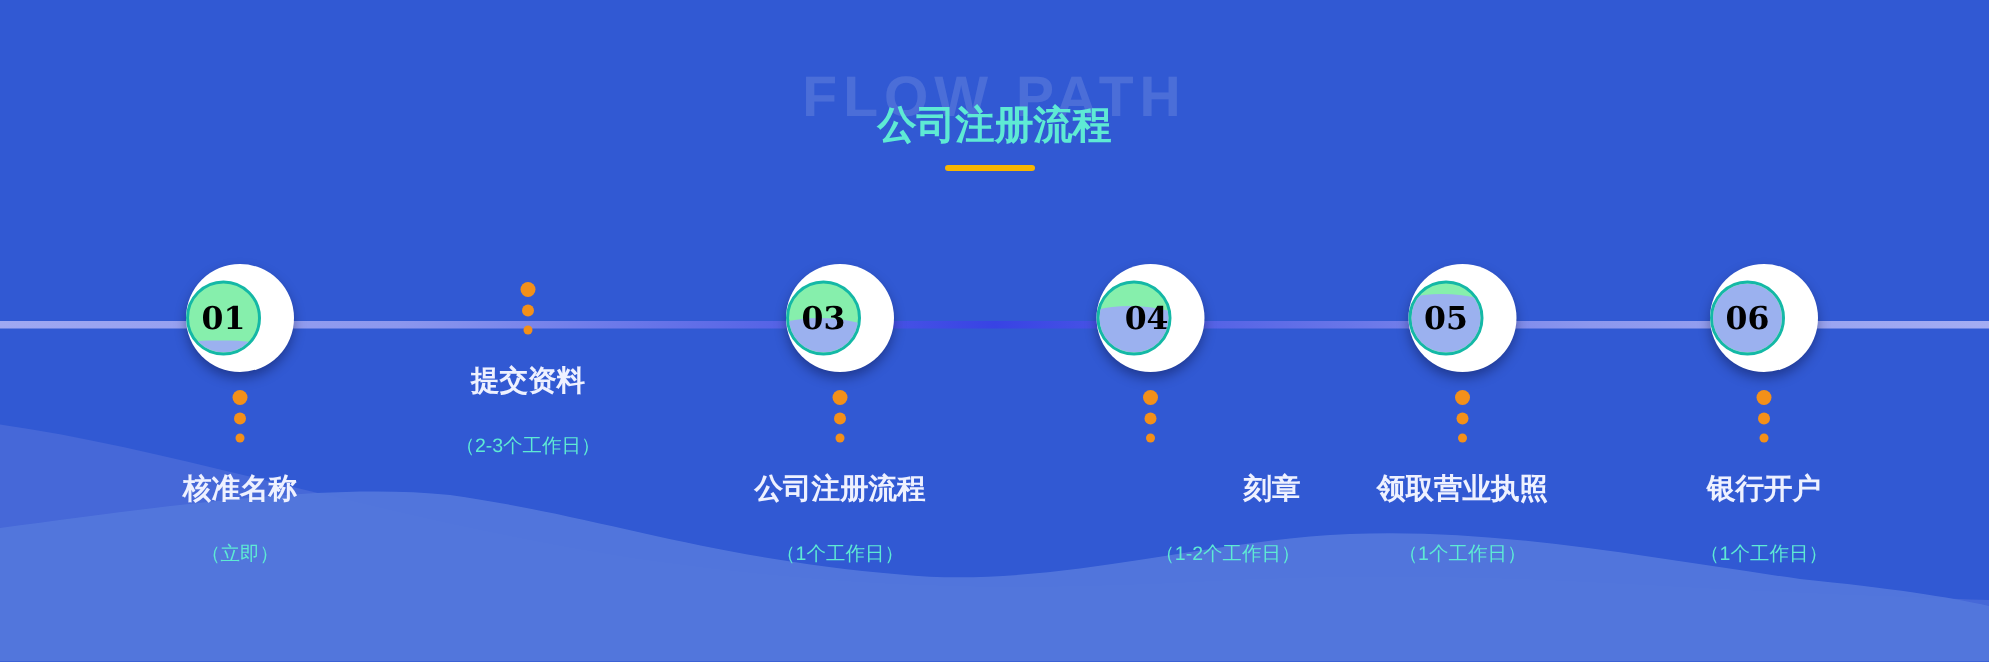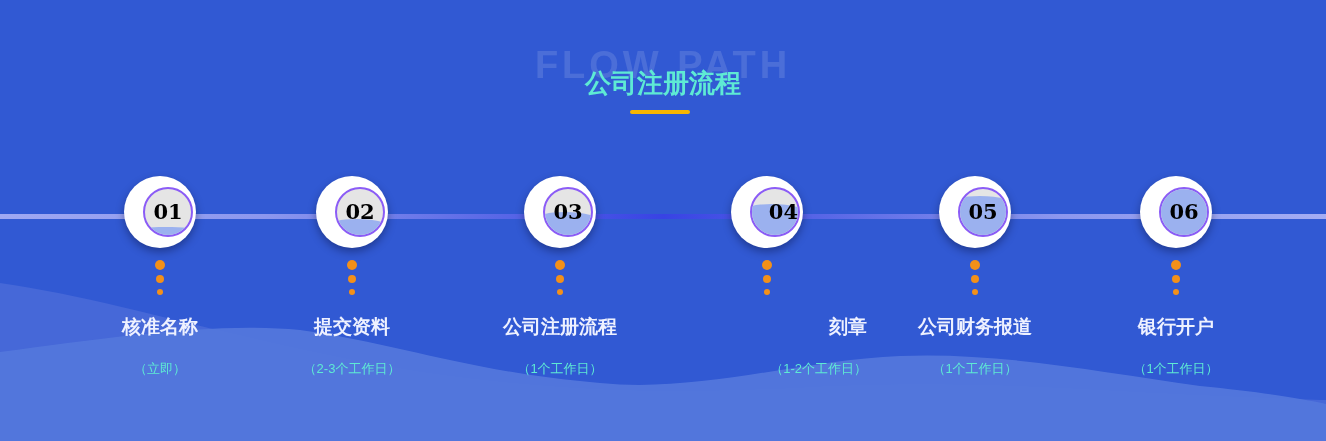--- a/index.html
+++ b/index.html
@@ -7,21 +7,21 @@
   body { background:#3159d3; font-family:"Liberation Sans","DejaVu Sans",sans-serif; position:relative; }
   .waves { position:absolute; left:0; top:0; width:1326px; height:441px; z-index:0; }
   .header { position:absolute; left:0; top:38px; width:1326px; text-align:center; z-index:2; }
   .bg-title { position:absolute; left:0; right:0; top:6px; font-size:38px; font-weight:bold; letter-spacing:4px; color:rgba(255,255,255,0.13); font-family:Liberation Sans, sans-serif; }
   .main-title { position:absolute; left:0; right:0; top:28px; font-size:26px; font-weight:bold; color:#5eead4; }
   .title-underline { position:absolute; left:630px; top:72px; width:60px; height:4px; border-radius:2px; background:#f7b500; }
   .line { position:absolute; left:0; top:214px; width:1326px; height:5px; z-index:1;
     background:linear-gradient(90deg,#9fa8f2 0%,#8c97ee 20%,#5866e6 38%,#3843e4 50%,#5866e6 62%,#8c97ee 80%,#a4adf3 100%); }
   .step { position:absolute; top:176px; width:200px; margin-left:-100px; z-index:3; text-align:center; }
   .badge { position:relative; width:72px; height:72px; margin:0 auto; border-radius:50%; background:#fff; box-shadow:0 4px 8px rgba(0,0,30,0.35); }
-  .inner { position:absolute; left:19px; top:11px; width:50px; height:50px; border-radius:50%; border:2px solid #8b5cf6; overflow:hidden; background:#e5e5e5; }
+  .inner { position:absolute; left:0; top:11px; width:50px; height:50px; border-radius:50%; border:2px solid #14b8a6; overflow:hidden; background:#86efac; }
   .fill { position:absolute; left:-10px; right:-10px; bottom:0; background:#9bb1ef; border-radius:45% 55% 0 0 / 8px 10px 0 0; }
   .num { position:absolute; left:0; right:0; top:11px; font-family:"DejaVu Serif","Liberation Serif",serif; font-weight:bold; font-size:21px; color:#000; line-height:24px; }
   .dots { margin:12px auto 0; width:12px; }
   .dot { border-radius:50%; background:#f39019; margin:0 auto; }
   .d1 { width:10px; height:10px; }
   .d2 { width:8px; height:8px; margin-top:5px; }
   .d3 { width:6px; height:6px; margin-top:6px; }
   .step-title { margin-top:20px; font-size:19px; font-weight:bold; color:#eef1ff; line-height:24px; }
   .step-time { margin-top:21px; font-size:13px; color:#5eead4; line-height:18px; }
 </style>
@@ -51,26 +51,20 @@
   <div class="dots">
       <div class="dot d1"></div>
       <div class="dot d2"></div>
       <div class="dot d3"></div>
     </div>
   <div class="step-title">核准名称</div>
   <div class="step-time">（立即）</div>
 </div>
 
 <div class="step" style="left:352px;">
-  <div class="badge">
-    <div class="inner">
-      <div class="fill" style="height:35%;"></div>
-      <div class="num">02</div>
-    </div>
-  </div>
   <div class="dots">
       <div class="dot d1"></div>
       <div class="dot d2"></div>
       <div class="dot d3"></div>
     </div>
   <div class="step-title">提交资料</div>
   <div class="step-time">（2-3个工作日）</div>
 </div>
 
 <div class="step" style="left:560px;">
@@ -110,21 +104,21 @@
     <div class="inner">
       <div class="fill" style="height:85%;"></div>
       <div class="num">05</div>
     </div>
   </div>
   <div class="dots">
       <div class="dot d1"></div>
       <div class="dot d2"></div>
       <div class="dot d3"></div>
     </div>
-  <div class="step-title">公司财务报道</div>
+  <div class="step-title">领取营业执照</div>
   <div class="step-time">（1个工作日）</div>
 </div>
 
 <div class="step" style="left:1176px;">
   <div class="badge">
     <div class="inner">
       <div class="fill" style="height:100%;"></div>
       <div class="num">06</div>
     </div>
   </div>

